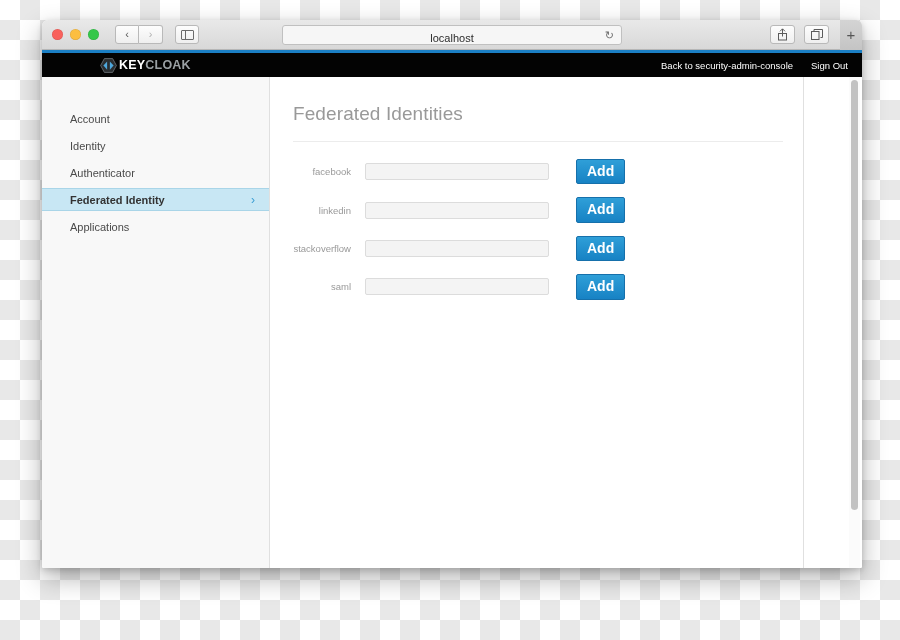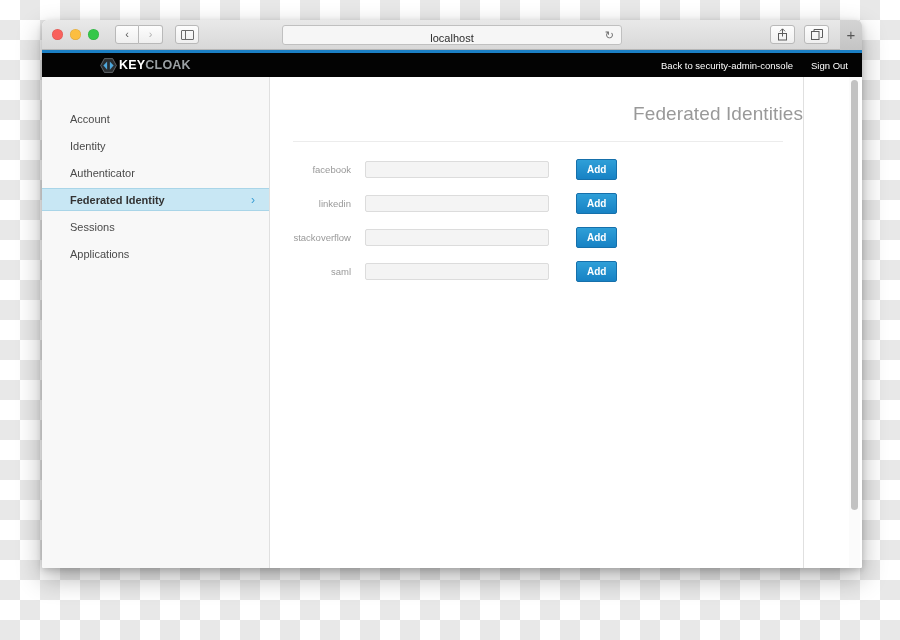--- a/index.html
+++ b/index.html
@@ -181,21 +181,20 @@
     padding: 26px 0 0 23px;
     background: #ffffff;
     border-right: 1px solid #e0e0e0;
     min-width: 0;
   }
   .page-title {
     font-size: 19px;
     font-weight: normal;
     color: #999999;
     letter-spacing: .1px;
-    text-align: right;
   }
   .title-rule {
     margin-top: 16px;
     height: 1px;
     background: #ececec;
     width: 490px;
   }
 
   .form {
     margin-top: 17px;
@@ -223,21 +222,21 @@
     color: #555;
     padding: 0 5px;
     font-family: "Liberation Sans", sans-serif;
   }
   .add-btn {
     margin-left: 27px;
     background: linear-gradient(180deg,#2f9fd8 0%, #1782c4 100%);
     border: 1px solid #1670ab;
     border-radius: 2px;
     color: #ffffff;
-    font-size: 10px;
+    font-size: 14px;
     font-weight: bold;
     padding: 4px 10px;
     cursor: pointer;
     font-family: "Liberation Sans", sans-serif;
     line-height: 1.1;
   }
 
   
   .kc-gutter {
     width: 58px;
@@ -334,23 +333,20 @@
         <span>Identity</span>
       </div>
       <div class="nav-item">
         <span>Authenticator</span>
       </div>
       <div class="nav-item active">
         <span>Federated Identity</span>
         <span class="chev">›</span>
       </div>
       <div class="nav-item">
-        <span>Sessions</span>
-      </div>
-      <div class="nav-item">
         <span>Applications</span>
       </div>
     </nav>
 
     <main class="kc-main">
       <h1 class="page-title">Federated Identities</h1>
       <div class="title-rule"></div>
 
       <div class="form">
 

